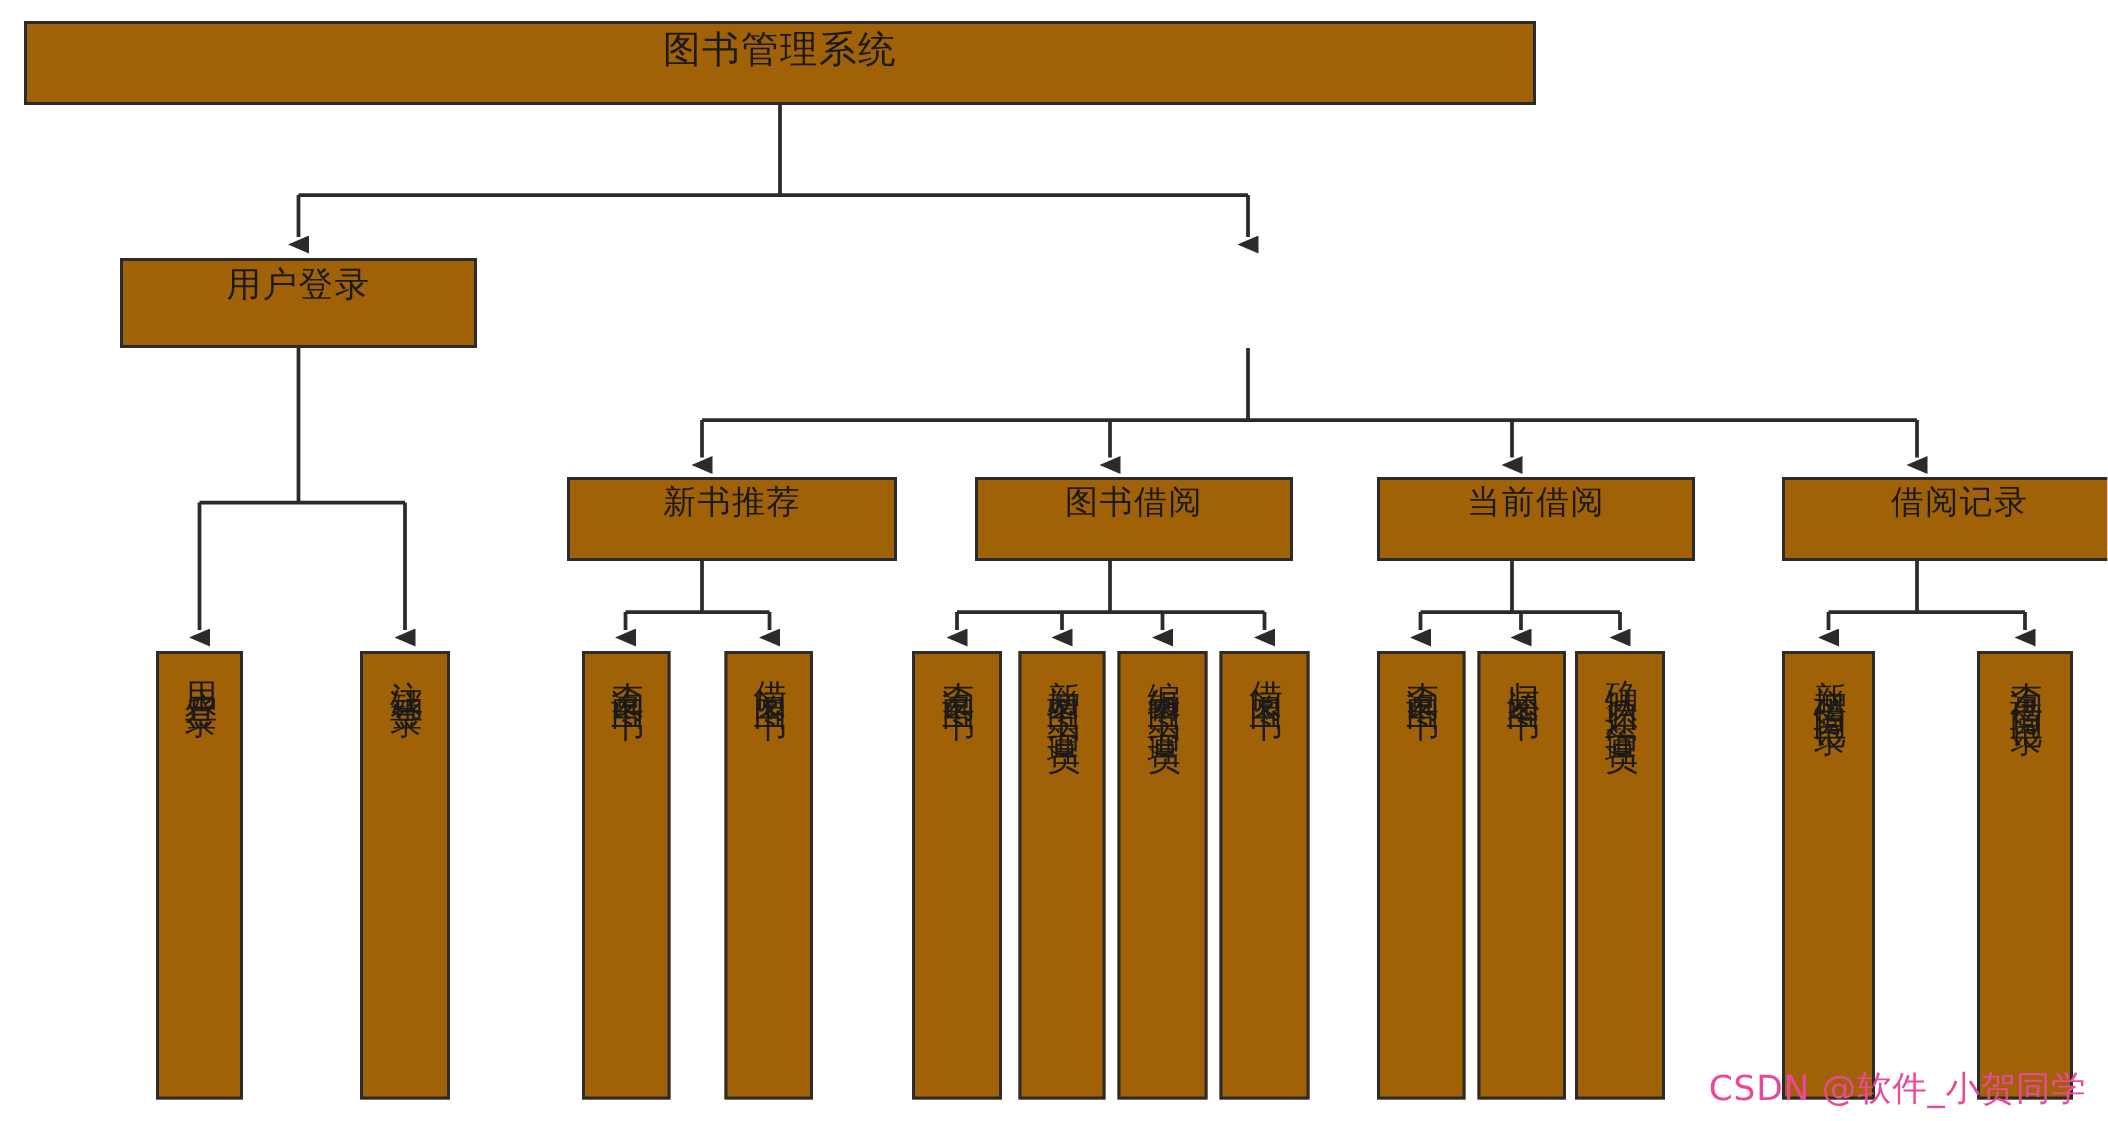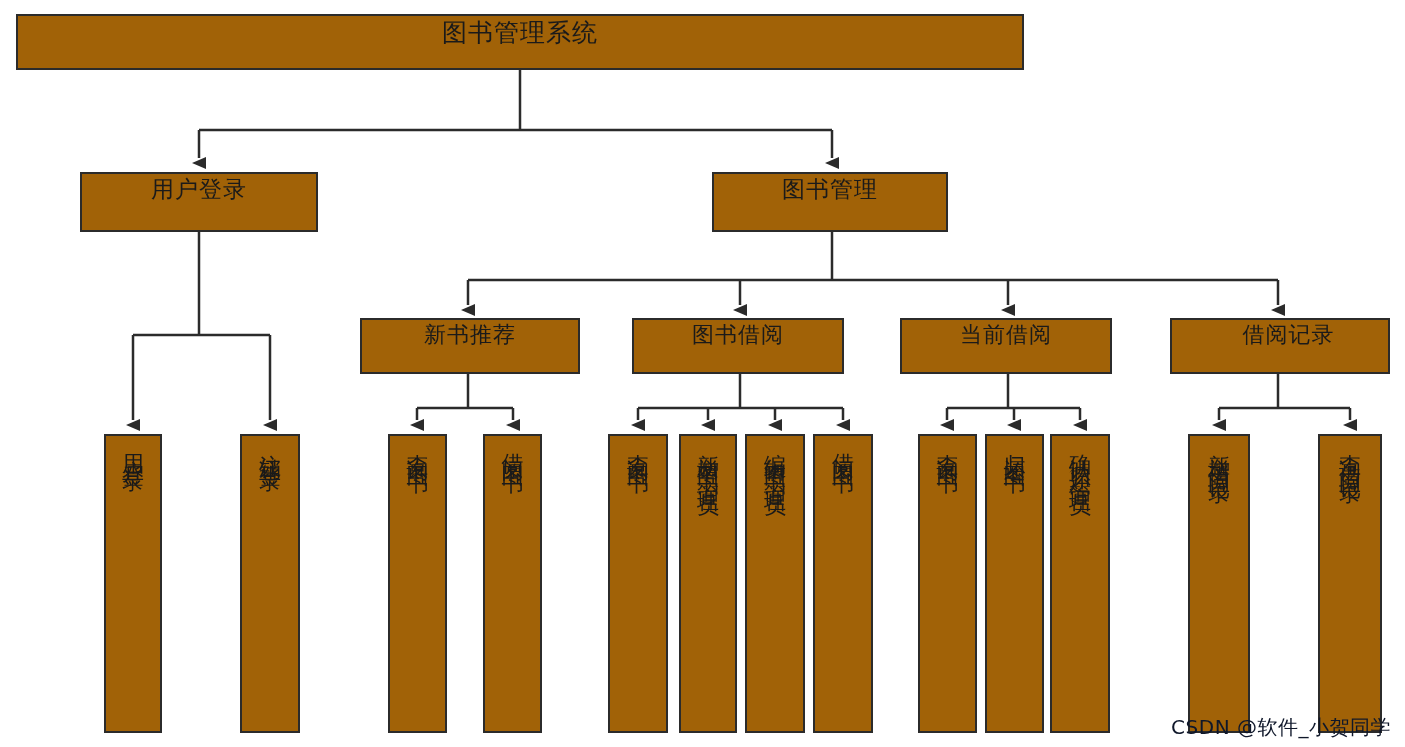--- a/index.html
+++ b/index.html
@@ -40,38 +40,39 @@
     font-size: 25px;
     letter-spacing: 1px;
   }
   .node.lvl1 {
     font-size: 23px;
     letter-spacing: 1px;
   }
   .node.lvl2 {
     font-size: 22px;
     letter-spacing: 1px;
+    margin-left: 18px;
   }
   .node.leaf {
     font-size: 22px;
   }
   .node.leaf .vtext {
     writing-mode: vertical-rl;
     text-orientation: upright;
     letter-spacing: 6px;
     line-height: 1;
     white-space: nowrap;
     display: block;
   }
   .watermark {
     position: absolute;
     right: 14px;
     bottom: 6px;
-    font-size: 20px;
-    color: #0f172a;
+    font-size: 23px;
+    color: #ec4899;
     letter-spacing: 0.5px;
     white-space: nowrap;
   }
 </style>
 </head>
 <body>
 
 <div id="canvas">
 
   <svg id="wires" viewBox="0 0 1405 747" xmlns="http://www.w3.org/2000/svg">
@@ -127,23 +128,20 @@
     </g>
   </svg>
 
   <div class="node root" style="left:16px; top:14px; width:1008px; height:56px;">
     <span>图书管理系统</span>
   </div>
 
   <div class="node lvl1" style="left:80px; top:172px; width:238px; height:60px;">
     <span>用户登录</span>
   </div>
-  <div class="node lvl1" style="left:712px; top:172px; width:236px; height:60px;">
-    <span>图书管理</span>
-  </div>
 
   <div class="node lvl2" style="left:360px; top:318px; width:220px; height:56px;">
     <span>新书推荐</span>
   </div>
   <div class="node lvl2" style="left:632px; top:318px; width:212px; height:56px;">
     <span>图书借阅</span>
   </div>
   <div class="node lvl2" style="left:900px; top:318px; width:212px; height:56px;">
     <span>当前借阅</span>
   </div>

